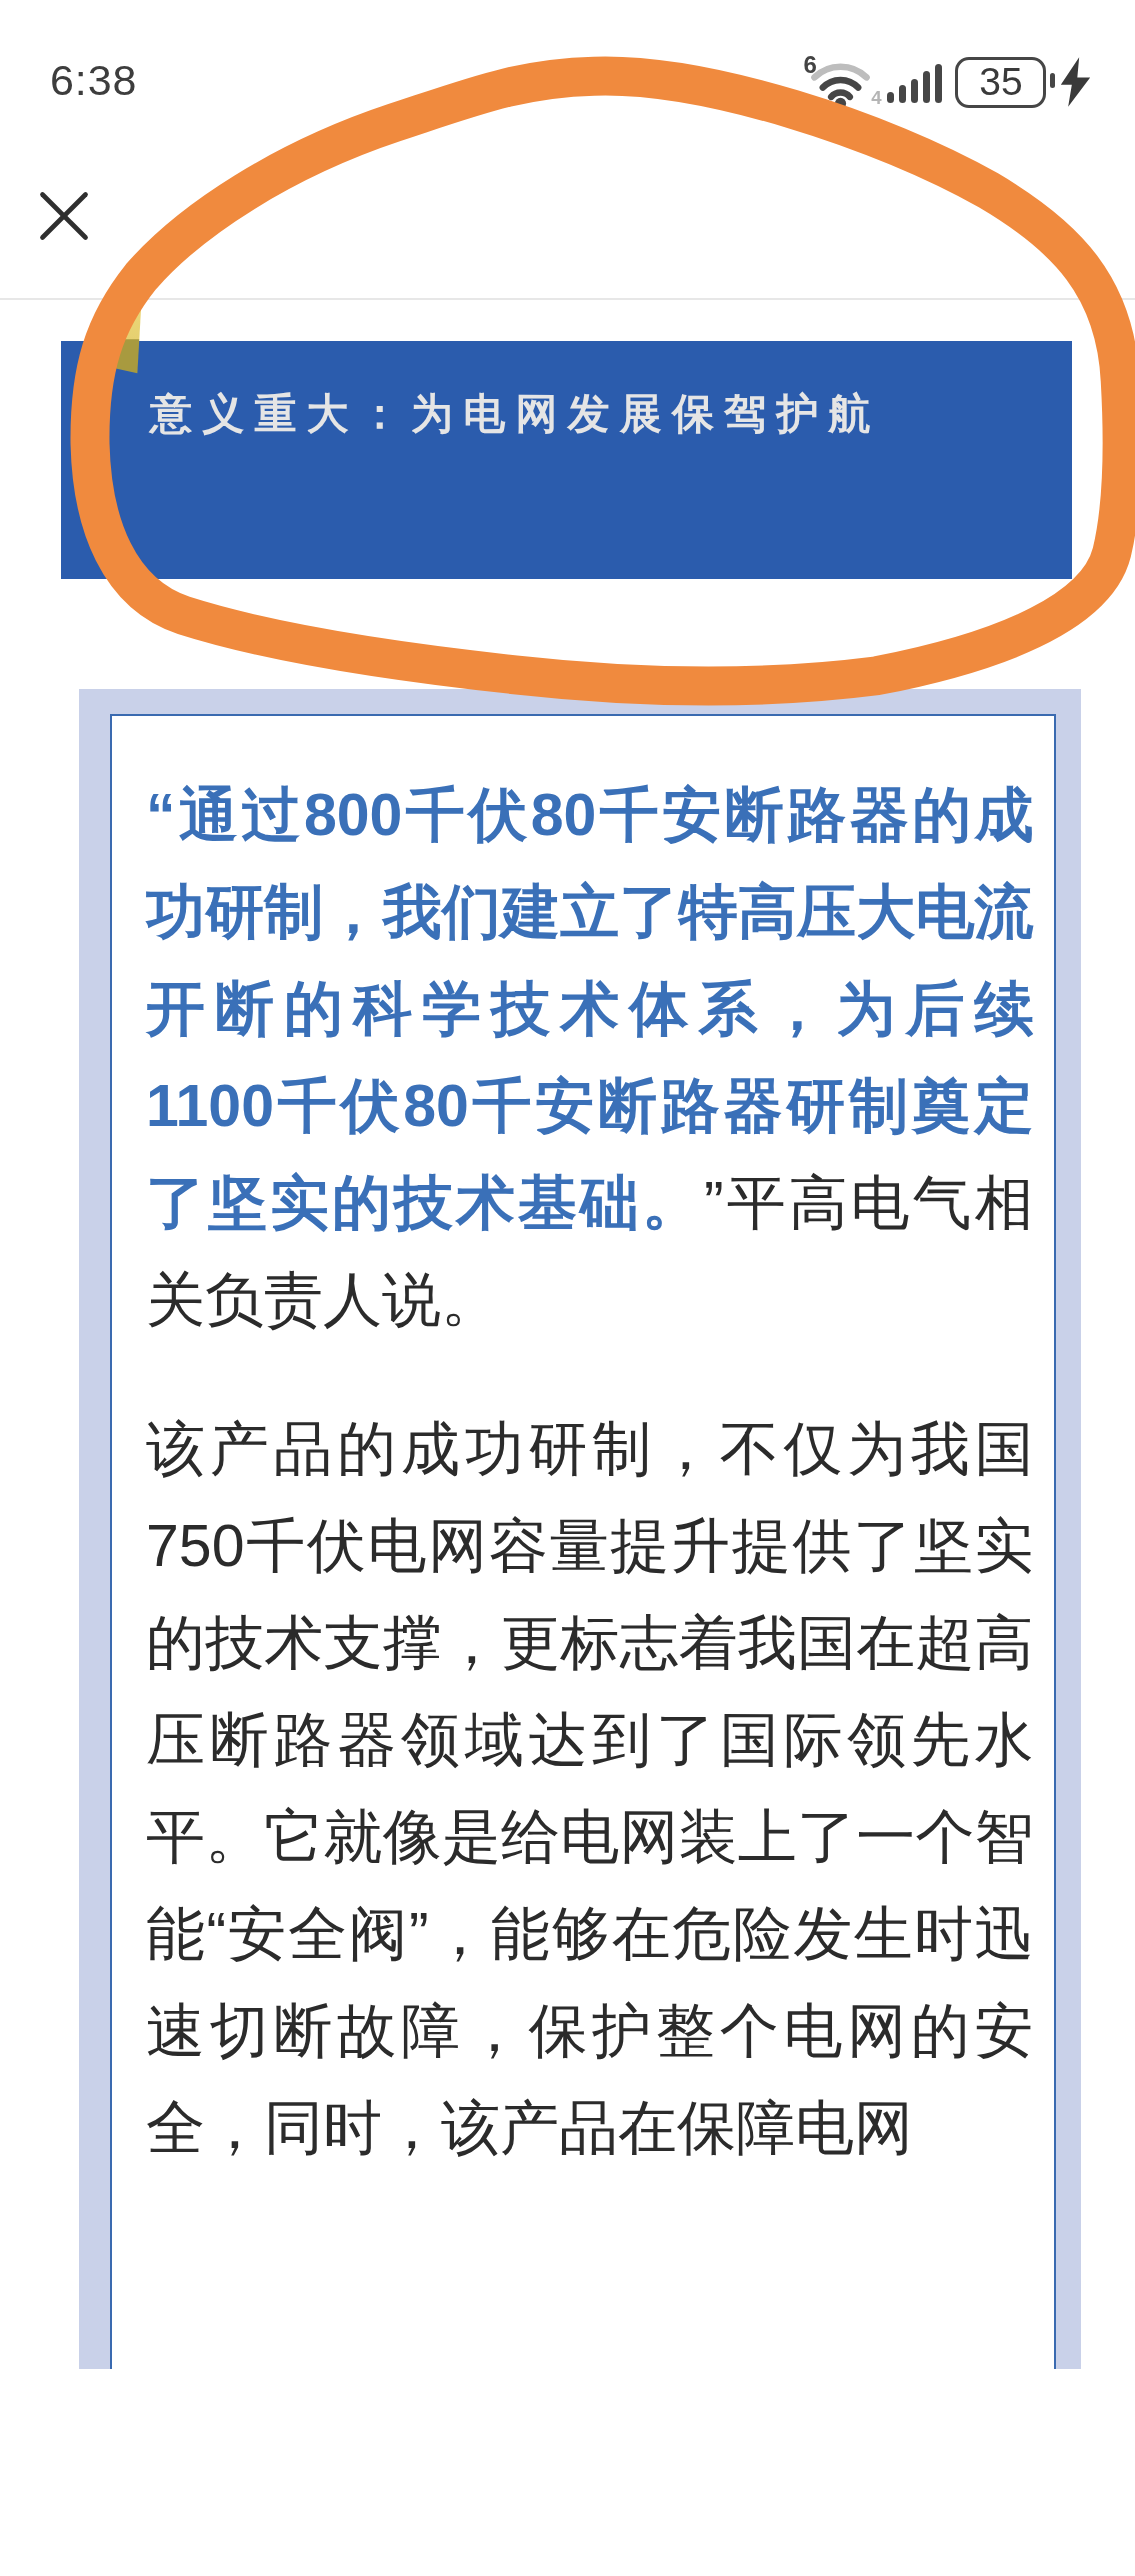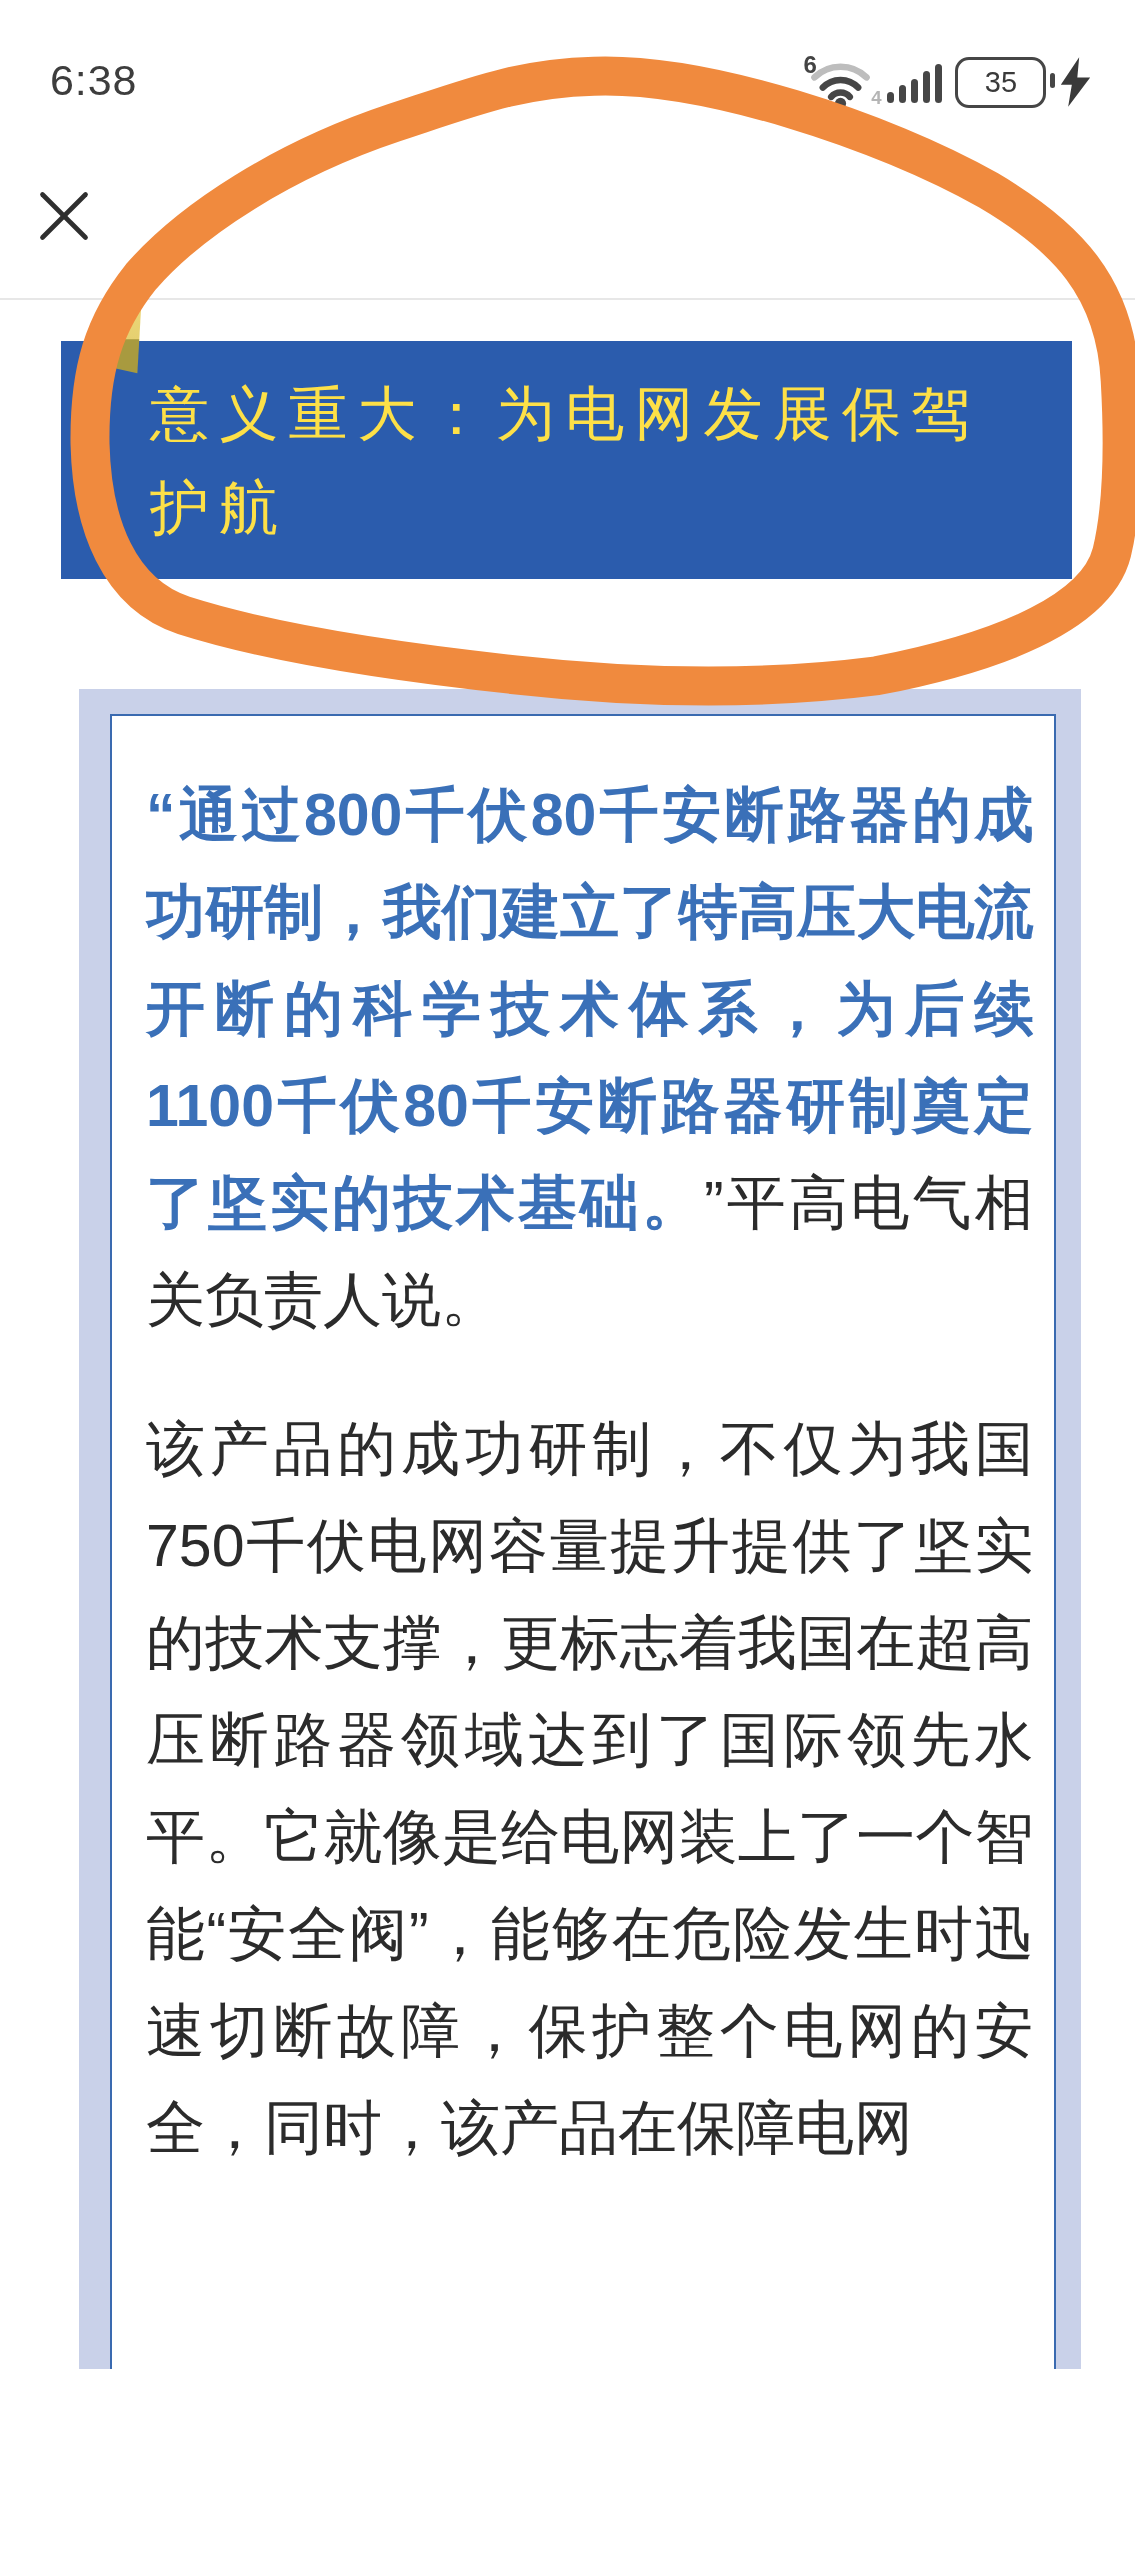--- a/index.html
+++ b/index.html
@@ -10,29 +10,29 @@
   
   .statusbar{position:absolute;left:0;top:0;width:1111px;height:121px;text-align:right;}
   .time{position:absolute;left:50px;top:56px;font-size:43px;color:#3d3d3d;letter-spacing:0.9px;}
   .tray{position:absolute;right:18.6px;top:54px;height:56px;display:flex;align-items:center;gap:13px;}
   .wifi-wrap{position:relative;width:67px;height:54px;}
   .wifi-six{position:absolute;left:-3.7px;top:-3.7px;font-size:24px;font-weight:bold;color:#444;}
   .wifi-sub{position:absolute;right:-7.4px;bottom:0px;font-size:18.6px;color:#b5b5b5;font-weight:bold;}
   .bars{display:flex;align-items:flex-end;gap:4.6px;height:41px;}
   .bars i{display:block;width:7.4px;background:#464646;border-radius:3.7px;}
   .battery{position:relative;width:85px;height:45px;border:3.7px solid #464646;border-radius:14px;
-    display:flex;align-items:center;justify-content:center;font-size:29px;color:#3a3a3a;}
+    display:flex;align-items:center;justify-content:center;font-size:39px;color:#3a3a3a;}
   .battery .nub{position:absolute;right:-12px;top:13px;width:5.6px;height:15px;background:#464646;border-radius:2.8px;}
   
   .divider{position:absolute;left:0;top:298px;width:1136px;height:1.9px;background:#e7e7e7;}
   .close-btn{position:absolute;left:35px;top:187px;width:58px;height:58px;cursor:pointer;}
   
   .banner{position:absolute;left:61px;top:341px;width:1011px;height:238px;background:#2b5cad;
     box-sizing:border-box;padding:26px 52px 0 89px;}
-  .banner .headline{color:#fde047;font-size:59px;font-weight:normal;line-height:94px;letter-spacing:10.2px;}
+  .banner .headline{color:#e5e5e5;font-size:42px;font-weight:bold;line-height:94px;letter-spacing:10.2px;}
   
   .article-clip{position:absolute;left:79px;top:689px;width:1002px;height:1680px;background:#c9d1e9;overflow:hidden;}
   .quote-box{margin:25px 25px 0 31px;background:#ffffff;border:2.8px solid #3a6ab0;min-height:2227px;
     box-sizing:border-box;padding:51px 20.4px 0 34px;}
   .quote-box p{margin:0;font-size:59px;line-height:97px;color:#2b2b2b;
     text-align:justify;text-justify:inter-character;}
   .quote-box p.second{margin-top:52px;}
   .hl{color:#3a70b8;font-weight:bold;}
   
   .annotation{position:absolute;left:0;top:0;width:1136px;height:854px;pointer-events:none;z-index:50;}

